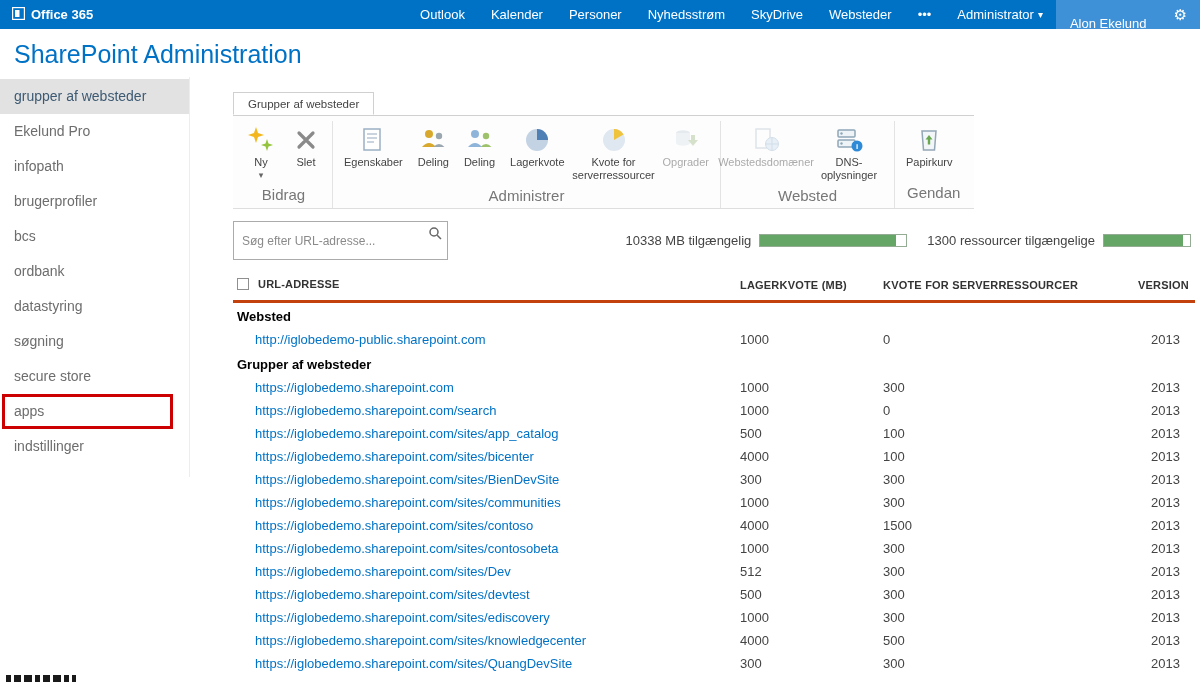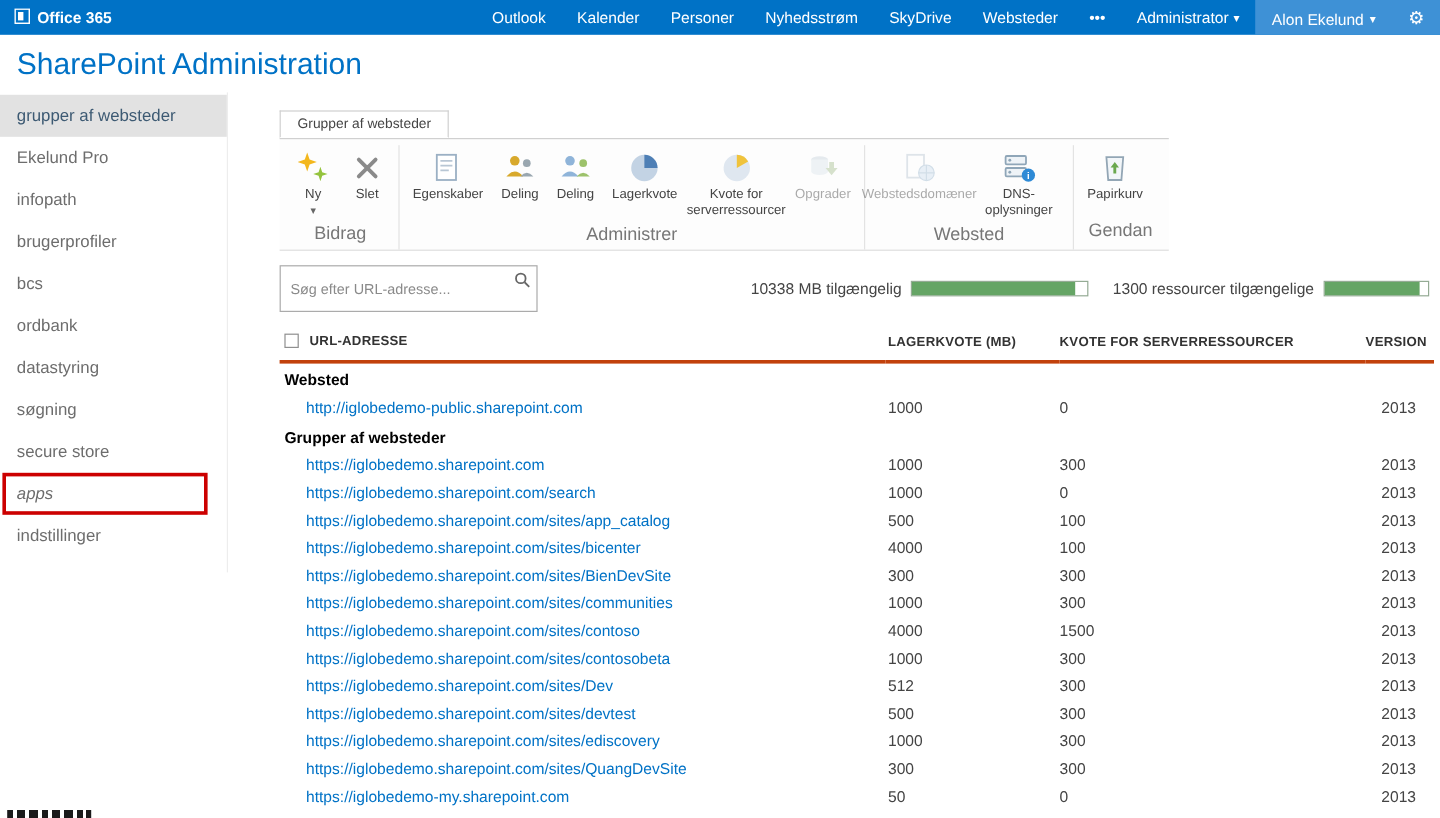--- a/index.html
+++ b/index.html
@@ -13,34 +13,34 @@
     --c-green:#65a565; --c-red:#cc0000;
   }
 
   
   .topbar { height:29px; background:var(--c-suite); color:#fff; display:flex; align-items:stretch; font-size:13px; }
   .brand { display:flex; align-items:center; gap:6px; padding:0 12px; font-weight:bold; font-size:13px; cursor:pointer; }
   .topnav { margin-left:auto; display:flex; align-items:stretch; }
   .topnav-item { display:flex; align-items:center; padding:0 13px; cursor:pointer; white-space:nowrap; }
   .topnav-item .caret { margin-left:4px; font-size:10px; }
   .topbar-right { display:flex; align-items:stretch; background:var(--c-suite-right); }
-  .user-area { display:flex; align-items:center; padding:16px 14px; cursor:pointer; white-space:nowrap; }
+  .user-area { display:flex; align-items:flex-end; padding:16px 14px; cursor:pointer; white-space:nowrap;flex-direction:column; }
   .user-area .caret { margin-left:5px; font-size:10px; }
   .gear { display:flex; align-items:center; padding:0 13px; cursor:pointer; font-size:15px; }
 
   
   .page-title { color:var(--c-link); font-size:25px; font-weight:normal; margin:11px 0 0 14px; height:35px; }
 
   
   .layout { display:flex; margin-top:2px; }
   .sidebar { width:190px; flex:0 0 190px; border-right:1px solid #ededed; min-height:400px; align-self:flex-start; }
   .sidebar ul { list-style:none; padding-top:2px; }
   .side-item { padding:10px 14px; font-size:14px; color:#6d6d6d; cursor:pointer; line-height:15px; }
   .side-item.selected { background:#e2e2e2; color:#3d5a73; }
-  .side-item.annotated { border:3px solid var(--c-red); margin:0 16px 0 2px; padding:7px 9px;font-style:italic; }
+  .side-item.annotated { border:3px solid var(--c-red); margin:0 16px 0 2px; padding:7px 9px; }
   .main { flex:1; padding:0 5px 0 43px; min-width:0; }
 
   
   .ribbon-wrap { margin-top:14px; }
   .ribbon-tabs { height:24px; }
   .ribbon-tab { display:inline-block; background:#fff; border:1px solid #d0d0d0; border-bottom:1px solid #fff;
     padding:5px 14px 4px; font-size:11.5px; color:#444; position:relative; top:1px; z-index:2; cursor:pointer; }
   .ribbon-body { border-top:1px solid #d0d0d0; border-bottom:1px solid #dedede; background:#fdfdfd;
     display:inline-flex; align-items:stretch; padding:5px 2px 0 2px; }
   .ribbon-group { display:flex; flex-direction:column; border-right:1px solid #e3e3e3; padding:0 4px; }
@@ -390,20 +390,26 @@
             <td class="cell-srv">300</td>
             <td class="cell-ver">2013</td>
           </tr>
           <tr class="data-row">
             <td class="cell-url"><a class="url-link" href="#">https://iglobedemo.sharepoint.com/sites/ediscovery</a></td>
             <td class="cell-quota">1000</td>
             <td class="cell-srv">300</td>
             <td class="cell-ver">2013</td>
           </tr>
           <tr class="data-row">
+            <td class="cell-url"><a class="url-link" href="#">https://iglobedemo.sharepoint.com/sites/knowledgecenter</a></td>
+            <td class="cell-quota">4000</td>
+            <td class="cell-srv">500</td>
+            <td class="cell-ver">2013</td>
+          </tr>
+          <tr class="data-row">
             <td class="cell-url"><a class="url-link" href="#">https://iglobedemo.sharepoint.com/sites/QuangDevSite</a></td>
             <td class="cell-quota">300</td>
             <td class="cell-srv">300</td>
             <td class="cell-ver">2013</td>
           </tr>
           <tr class="data-row">
             <td class="cell-url"><a class="url-link" href="#">https://iglobedemo-my.sharepoint.com</a></td>
             <td class="cell-quota">50</td>
             <td class="cell-srv">0</td>
             <td class="cell-ver">2013</td>

